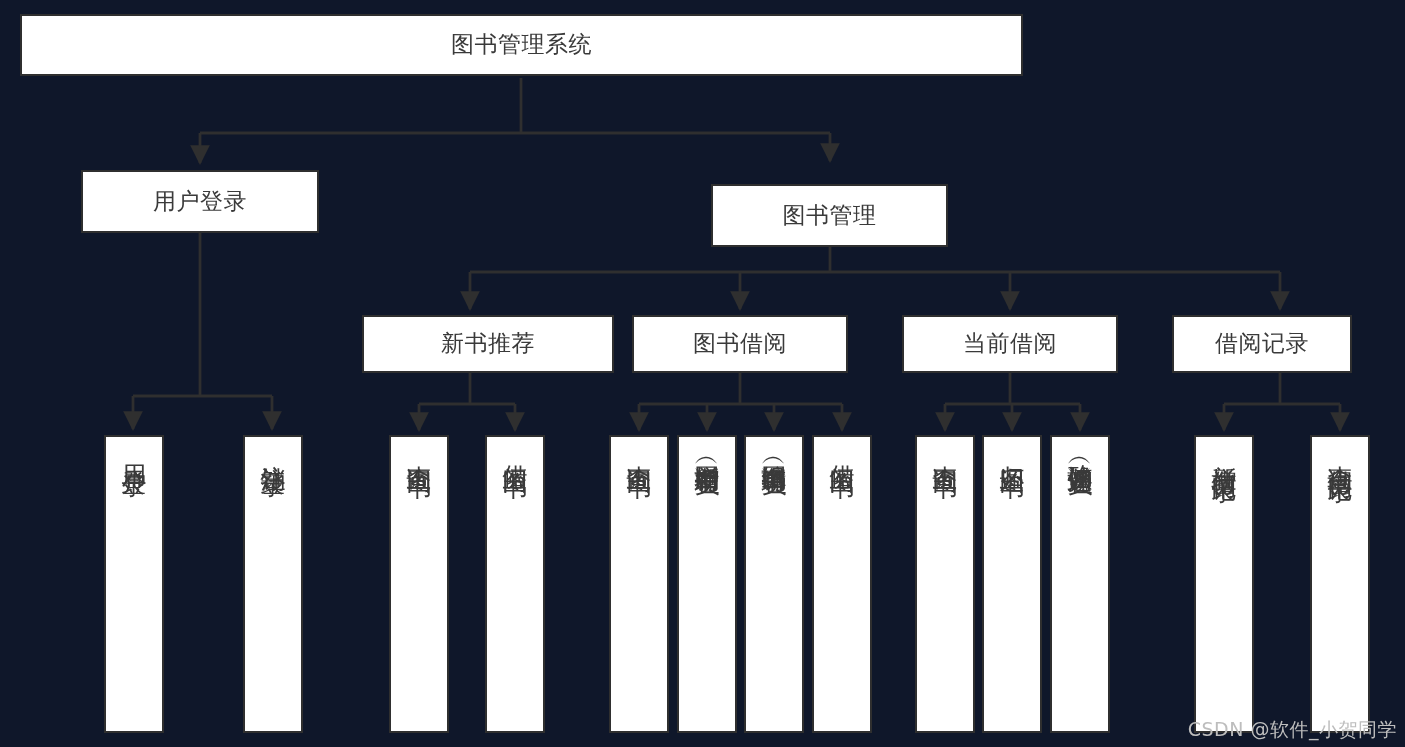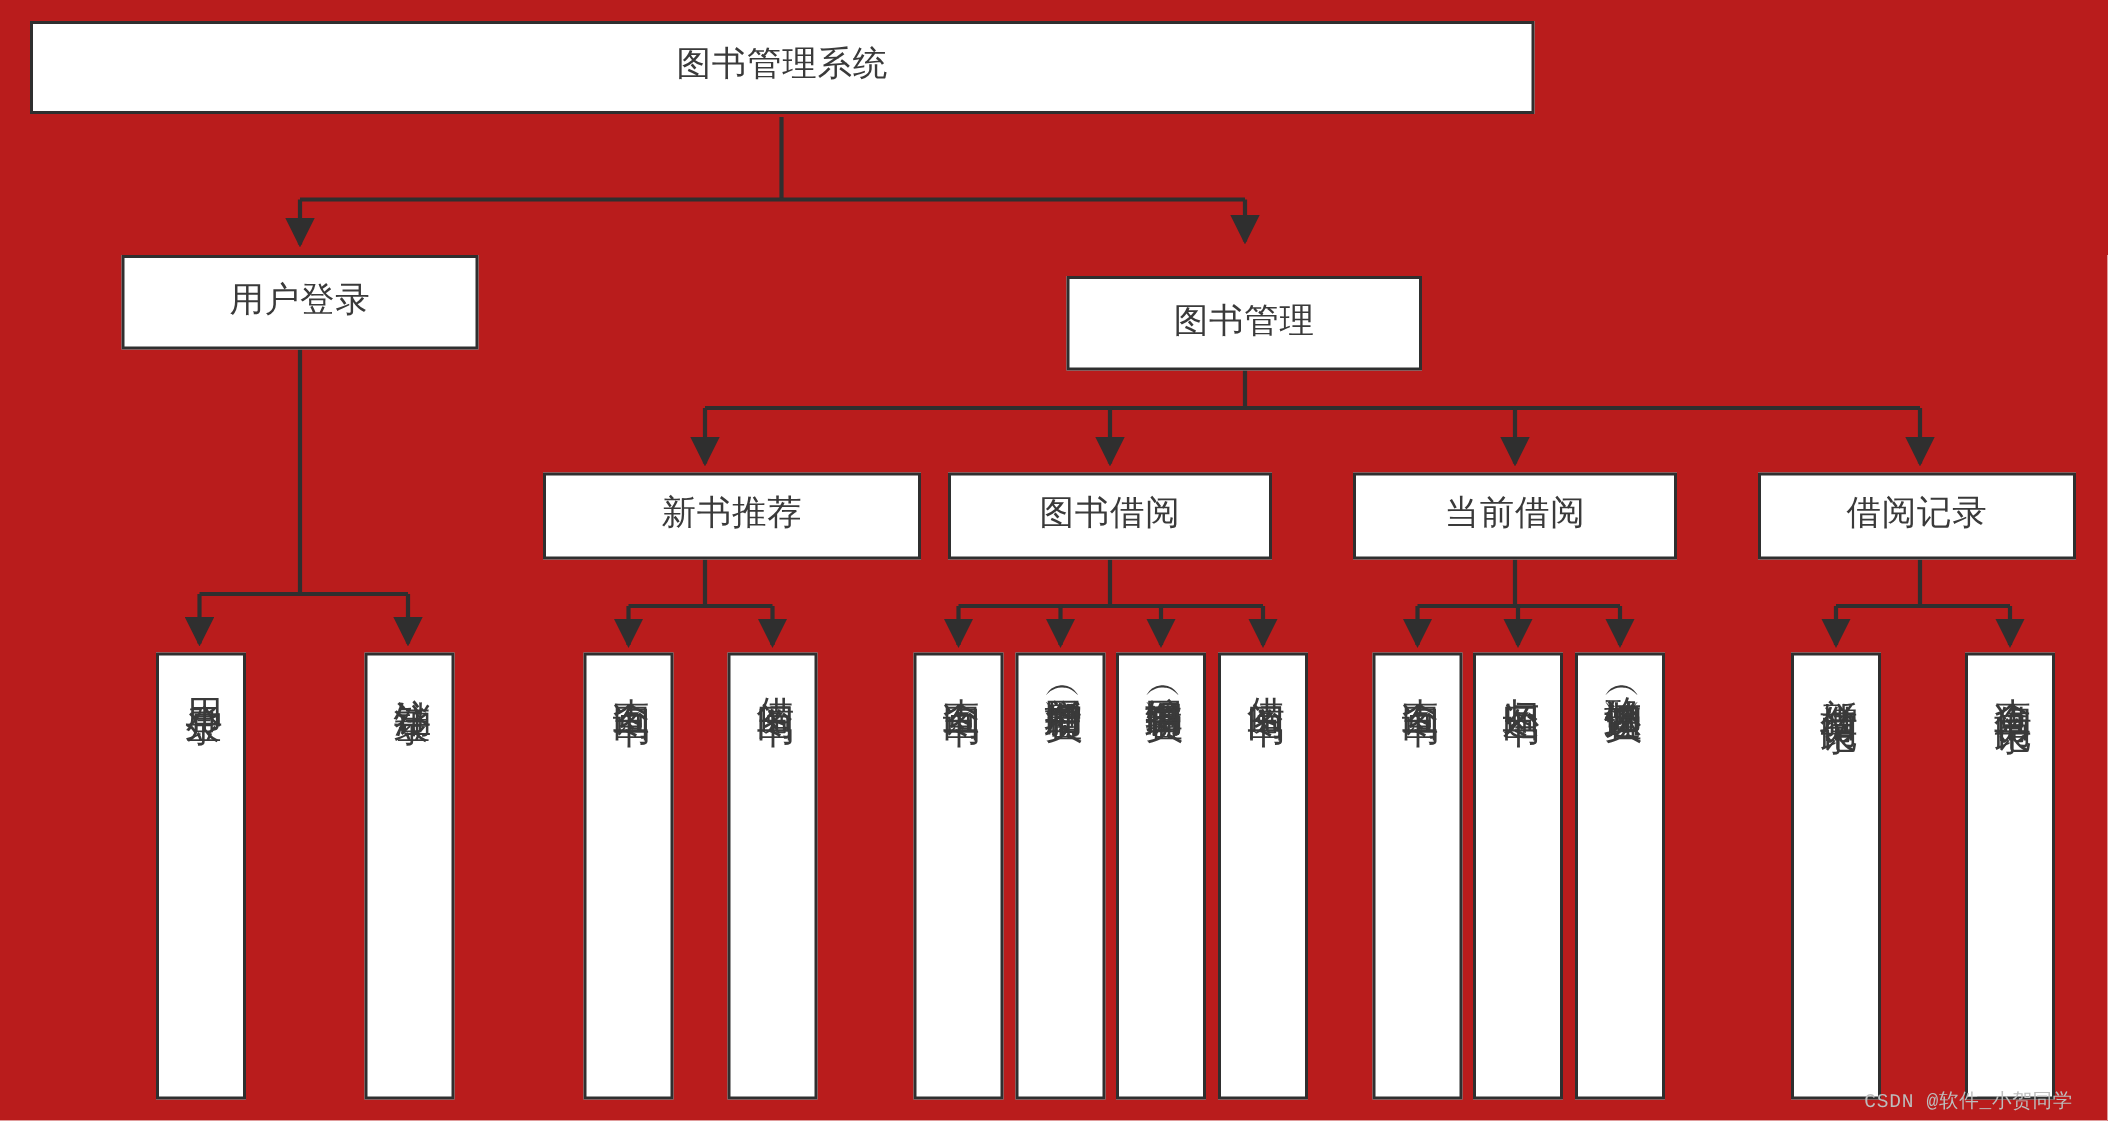--- a/index.html
+++ b/index.html
@@ -8,23 +8,22 @@
     padding: 0;
     background: #ffffff;
   }
   body {
     font-family: "DejaVu Sans", "Liberation Sans", sans-serif;
   }
   #diagram-root {
     position: relative;
     width: 1405px;
     height: 747px;
-    background: #b91c1c;
+    background: #0f172a;
     overflow: hidden;
-    font-family: Liberation Mono, monospace;
   }
   svg.edges {
     position: absolute;
     left: 0;
     top: 0;
     width: 1405px;
     height: 747px;
     pointer-events: none;
   }
   .node {
@@ -61,23 +60,23 @@
     line-height: 1.0;
     letter-spacing: 3px;
     white-space: normal;
     max-height: 282px;
   }
   .node.vertical.tall .node-label {
     letter-spacing: 1px;
   }
   .watermark {
     position: absolute;
-    right: 23px;
+    right: 8px;
     bottom: 4px;
-    font-size: 13px;
+    font-size: 19px;
     color: #bdbdbd;
     letter-spacing: 0.5px;
     user-select: none;
   }
 </style>
 </head>
 <body>
 
 <div id="diagram-root">
 
@@ -144,21 +143,21 @@
 
   <div class="node horizontal" style="left:362px; top:315px; width:252px; height:58px;">
     <span class="node-label">新书推荐</span>
   </div>
   <div class="node horizontal" style="left:902px; top:315px; width:216px; height:58px;">
     <span class="node-label">当前借阅</span>
   </div>
   <div class="node horizontal" style="left:632px; top:315px; width:216px; height:58px;">
     <span class="node-label">图书借阅</span>
   </div>
-  <div class="node horizontal" style="left:1172px; top:315px; width:212px; height:58px;">
+  <div class="node horizontal" style="left:1172px; top:315px; width:180px; height:58px;">
     <span class="node-label">借阅记录</span>
   </div>
 
   <div class="node vertical" style="left:104px; top:435px; width:60px; height:298px;">
     <span class="node-label">用户登录</span>
   </div>
   <div class="node vertical" style="left:243px; top:435px; width:60px; height:298px;">
     <span class="node-label">注销登录</span>
   </div>
 

